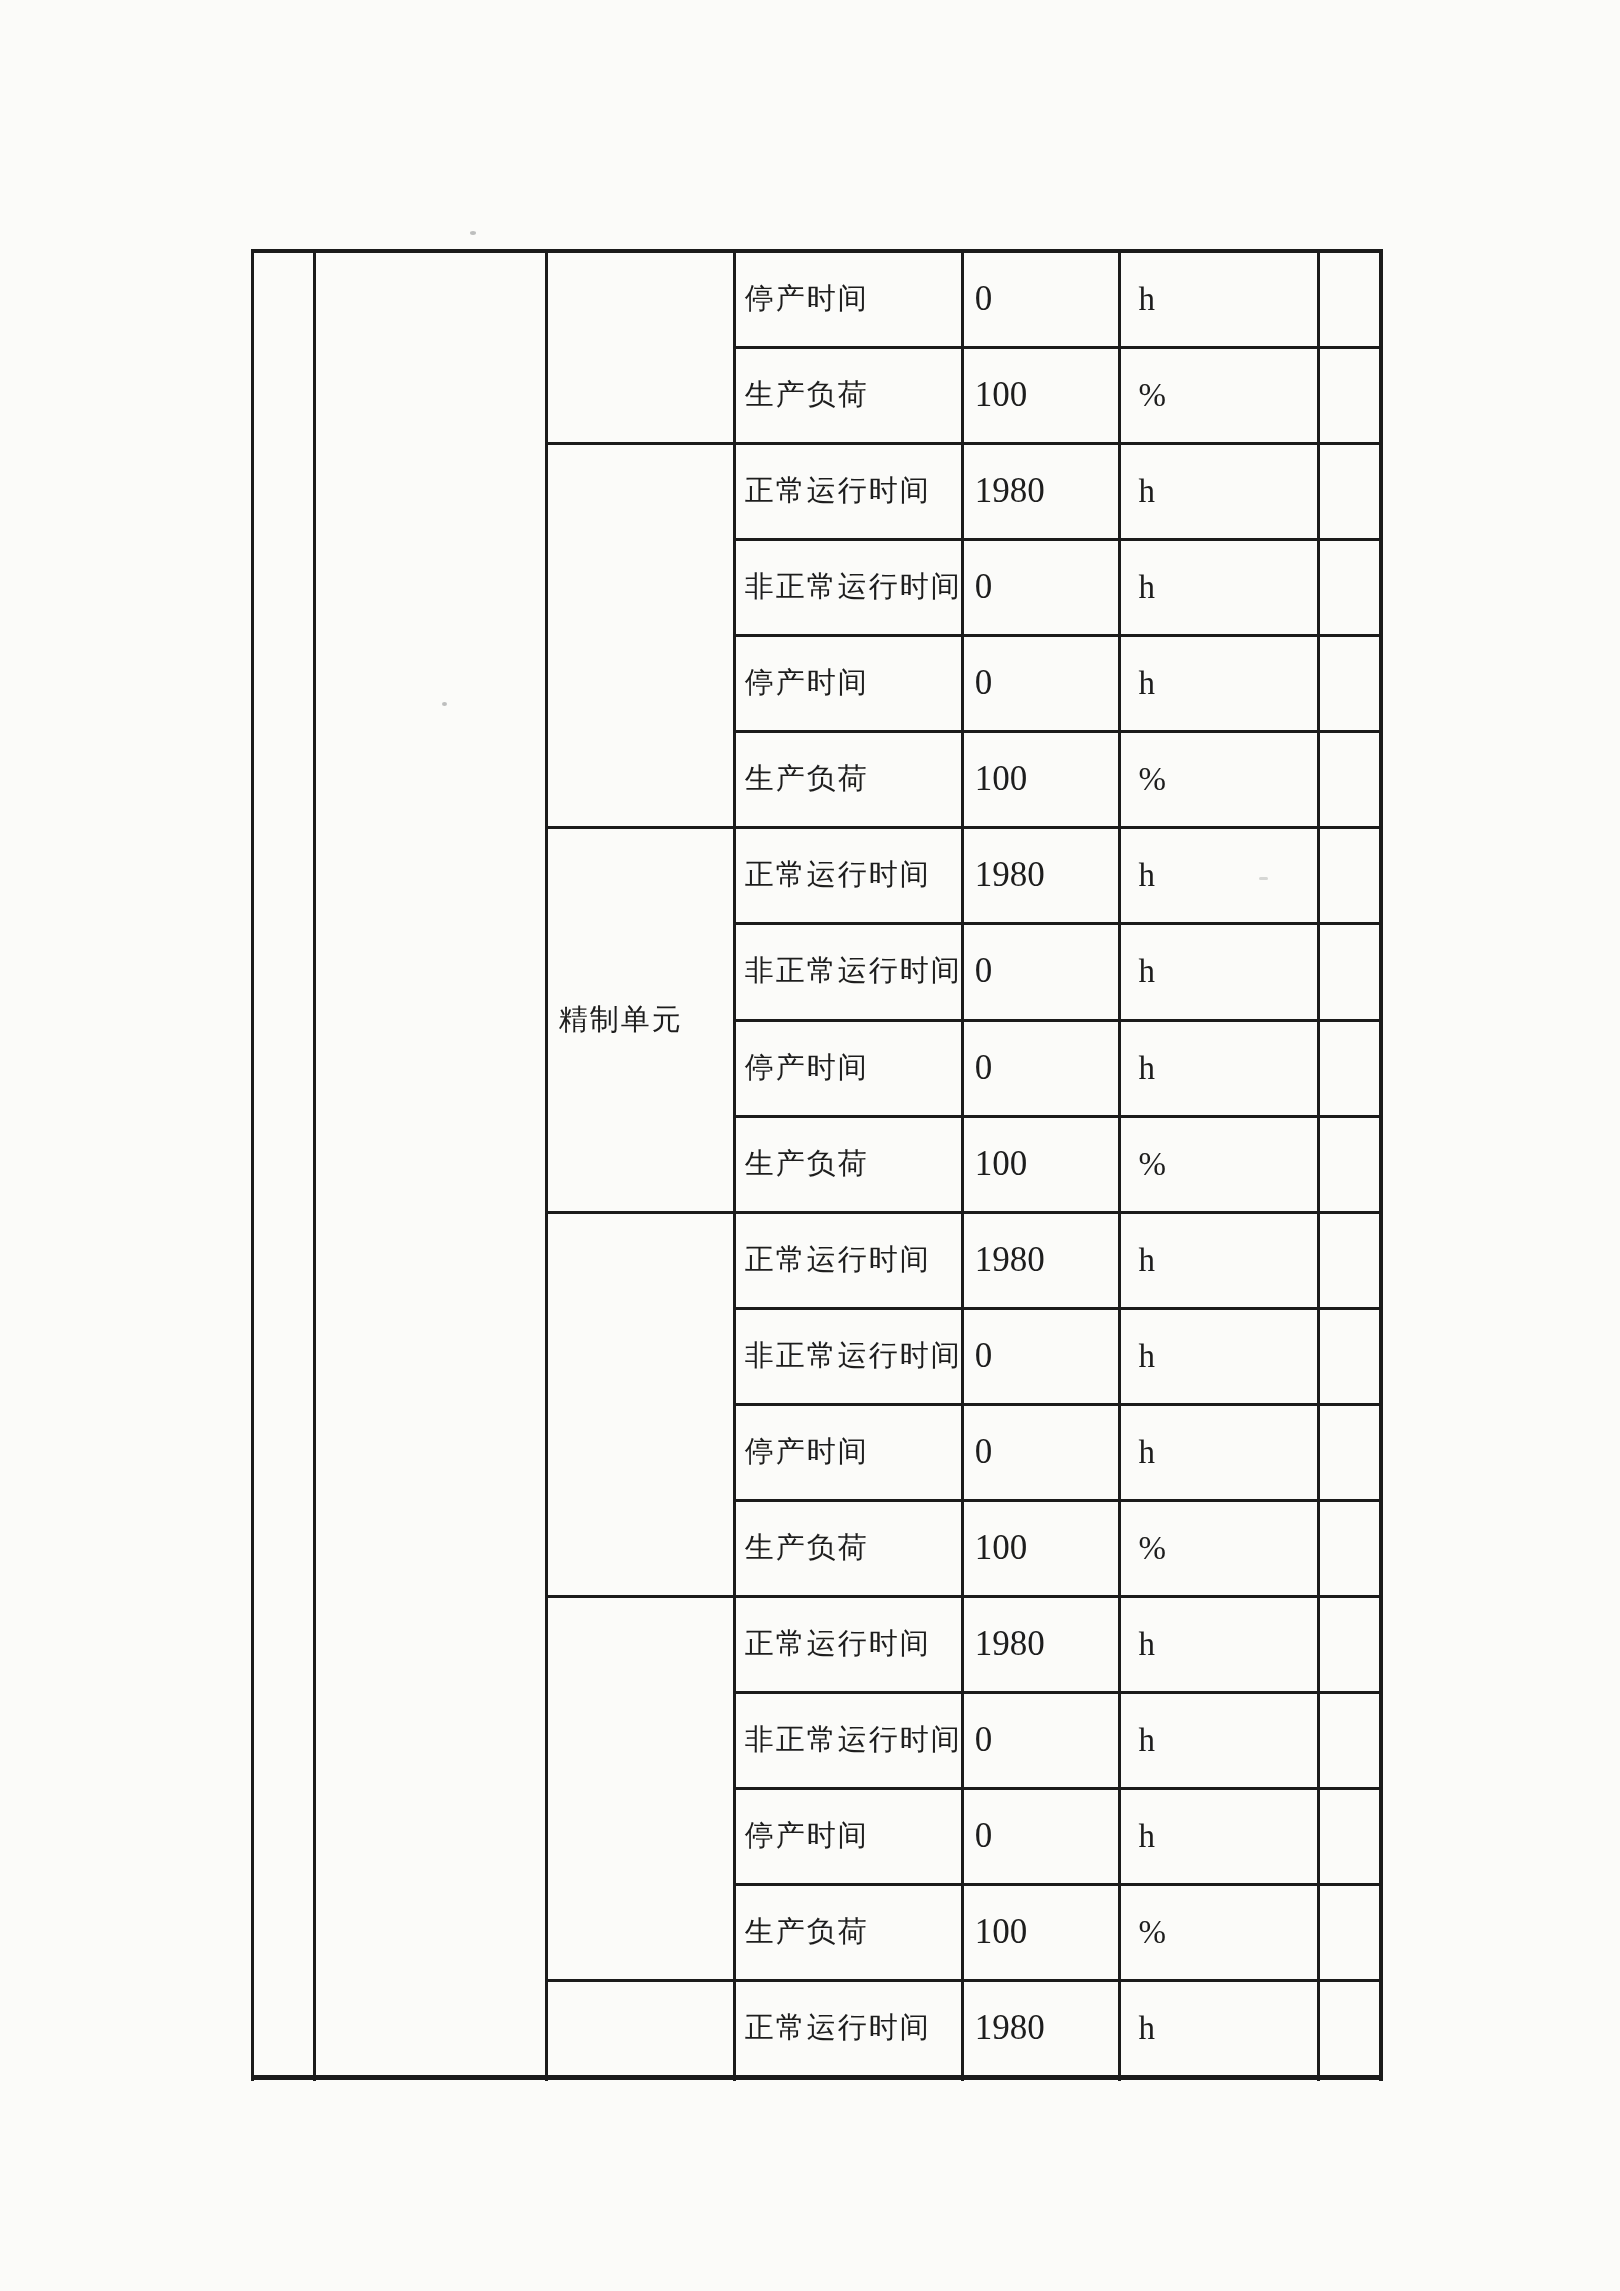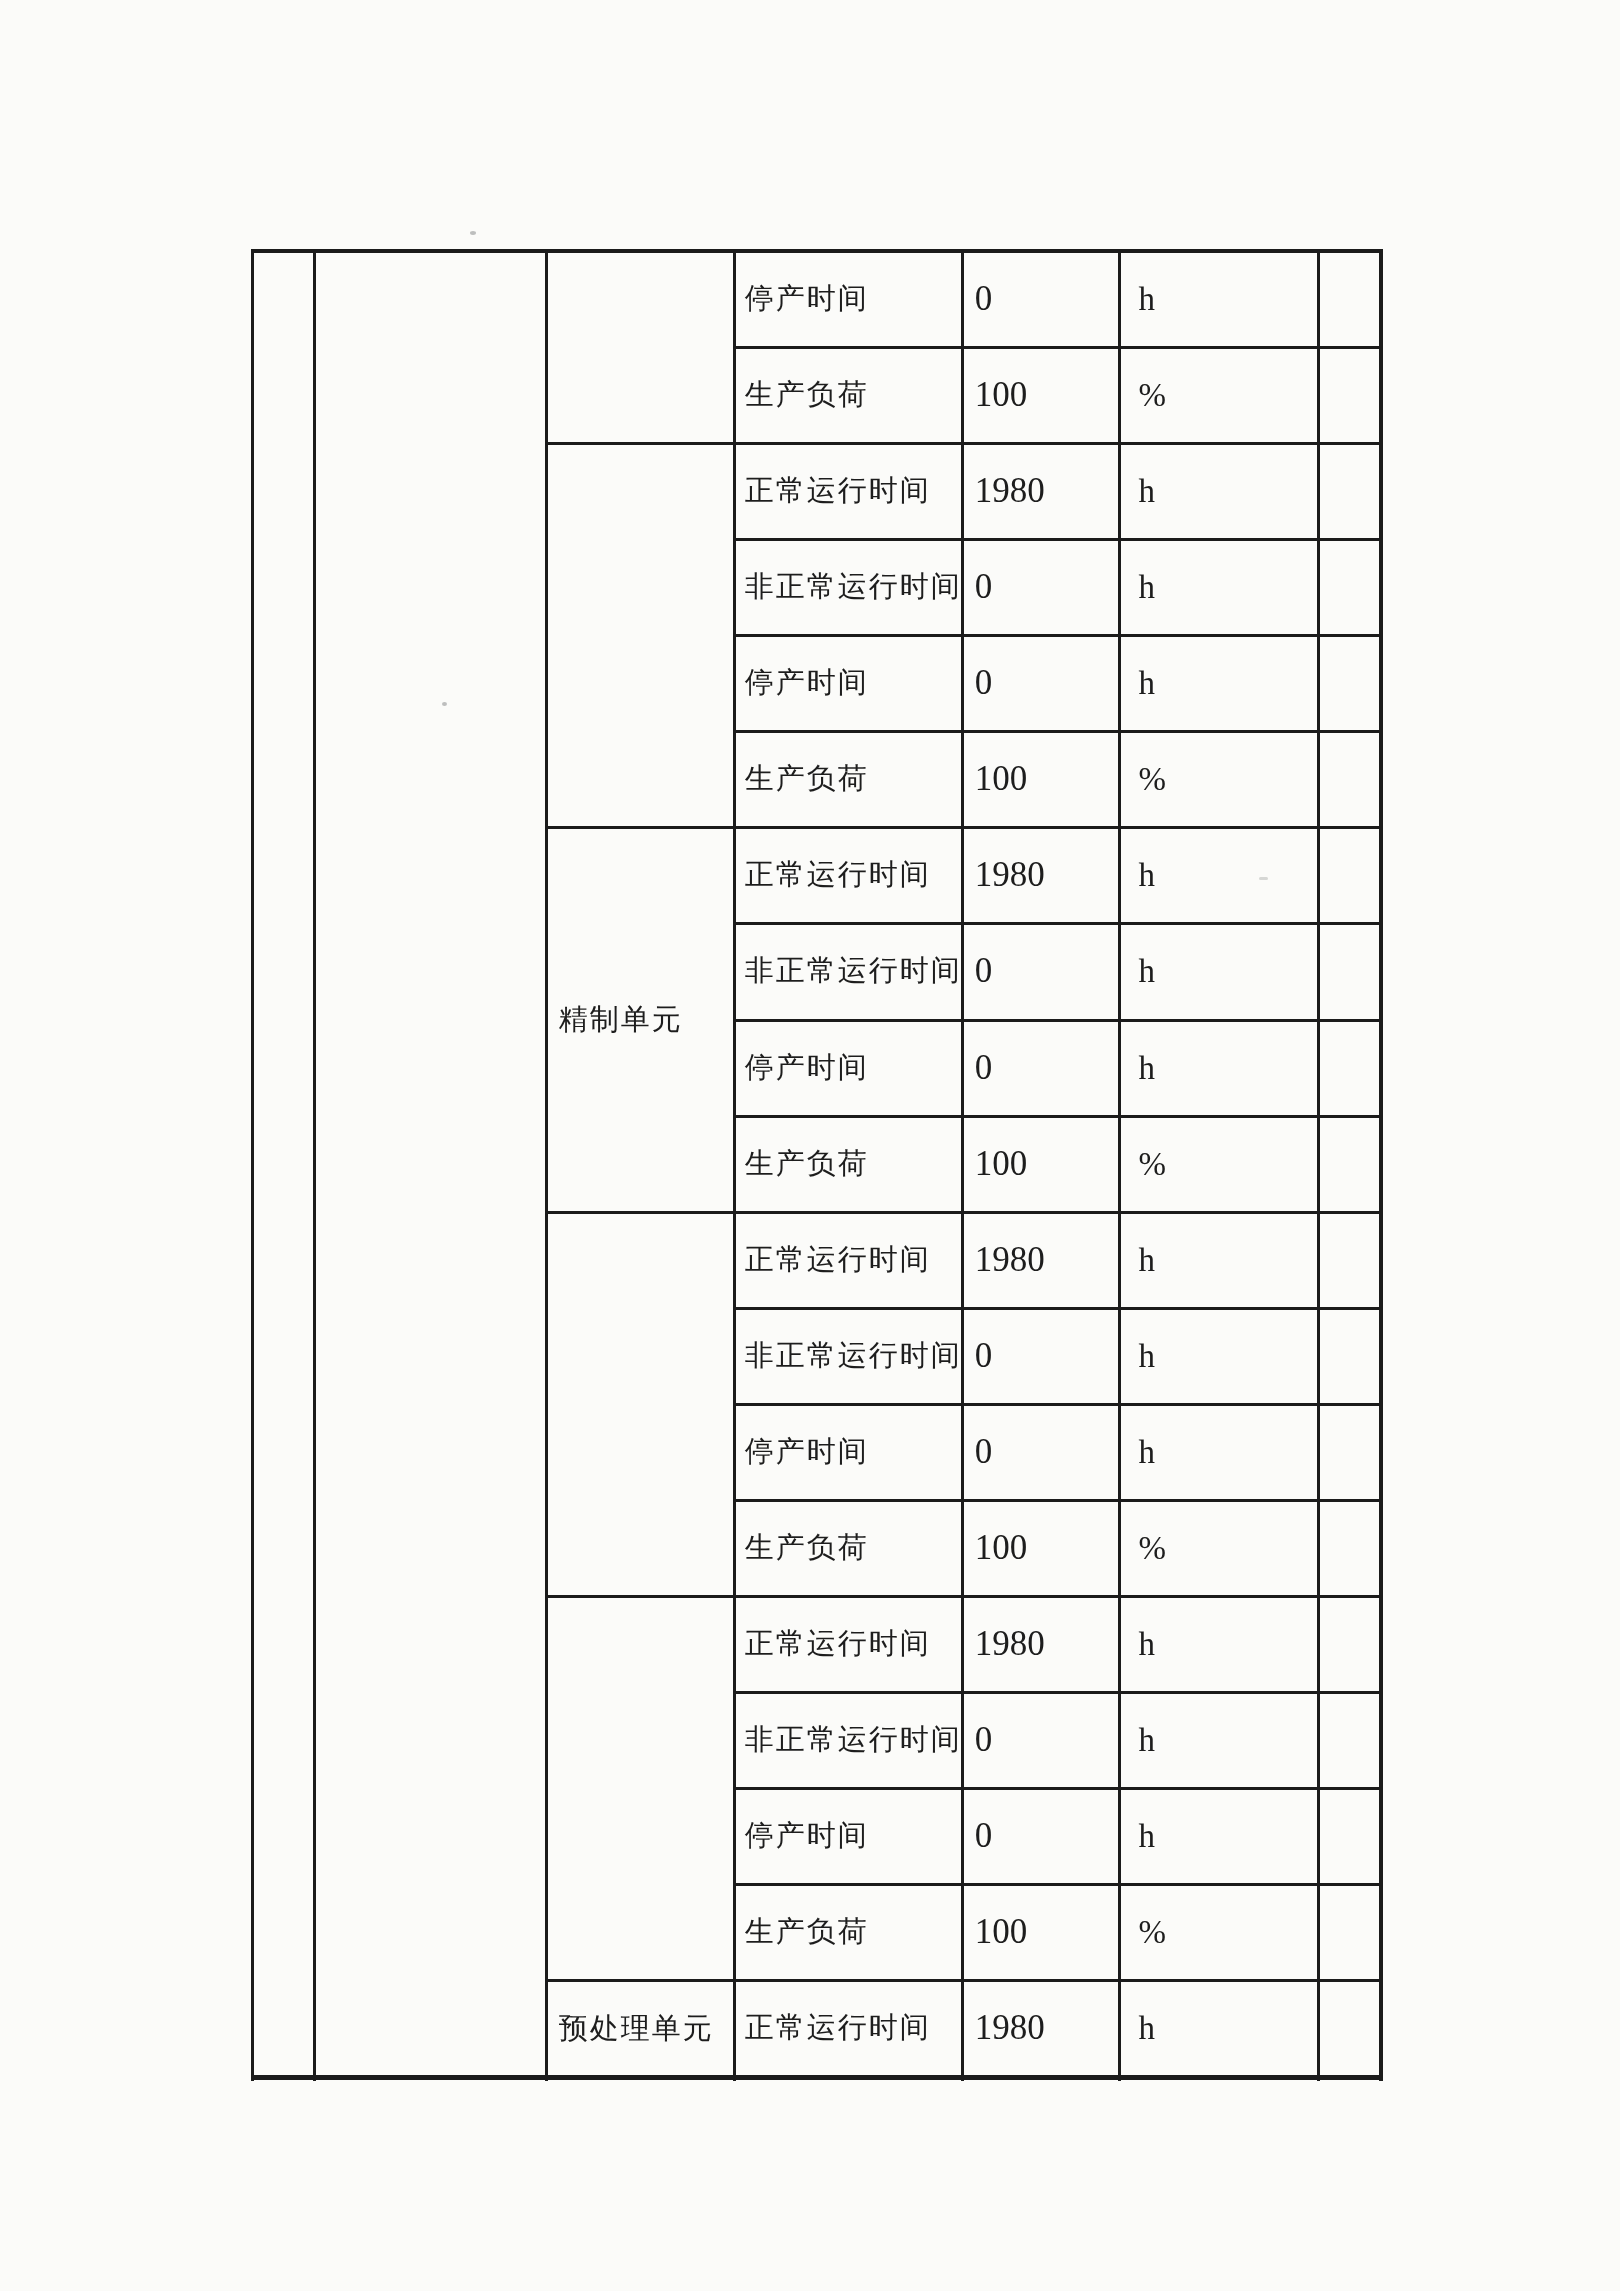--- a/index.html
+++ b/index.html
@@ -134,22 +134,17 @@
     <div class="cell value-cell" style="left: 961px; top: 1826px; width: 158px; height: 96px;">100</div>
     <div class="cell unit-cell" style="left: 1118px; top: 1826px; width: 199px; height: 96px;">%</div>
     <div class="cell label-cell" style="left: 733px; top: 1922px; width: 227px; height: 96px;">正常运行时间</div>
     <div class="cell value-cell" style="left: 961px; top: 1922px; width: 158px; height: 96px;">1980</div>
     <div class="cell unit-cell" style="left: 1118px; top: 1922px; width: 199px; height: 96px;">h</div>
     <div class="cell group-cell" style="left: 545px; top: 769px; width: 188px; height: 384px;">
       <div>
         <span class="gline">精制单元</span>
       </div>
     </div>
-    <div class="cell group-cell" style="left: 545px; top: 1922px; width: 188px; height: 96px;">
-      <div>
-        <span class="gline">预处理单元</span>
-      </div>
-    </div>
     <div class="speck" style="left: 470px; top: 173px; width: 5.9px; height: 3.9px;"></div>
     <div class="speck" style="left: 442px; top: 644px; width: 4.9px; height: 3.9px;"></div>
     <div class="speck" style="left: 1259px; top: 819px; width: 8.8px; height: 2.9px; border-radius: 2px; opacity: 0.45;"></div>
   </div>
 
 
 </body></html>

